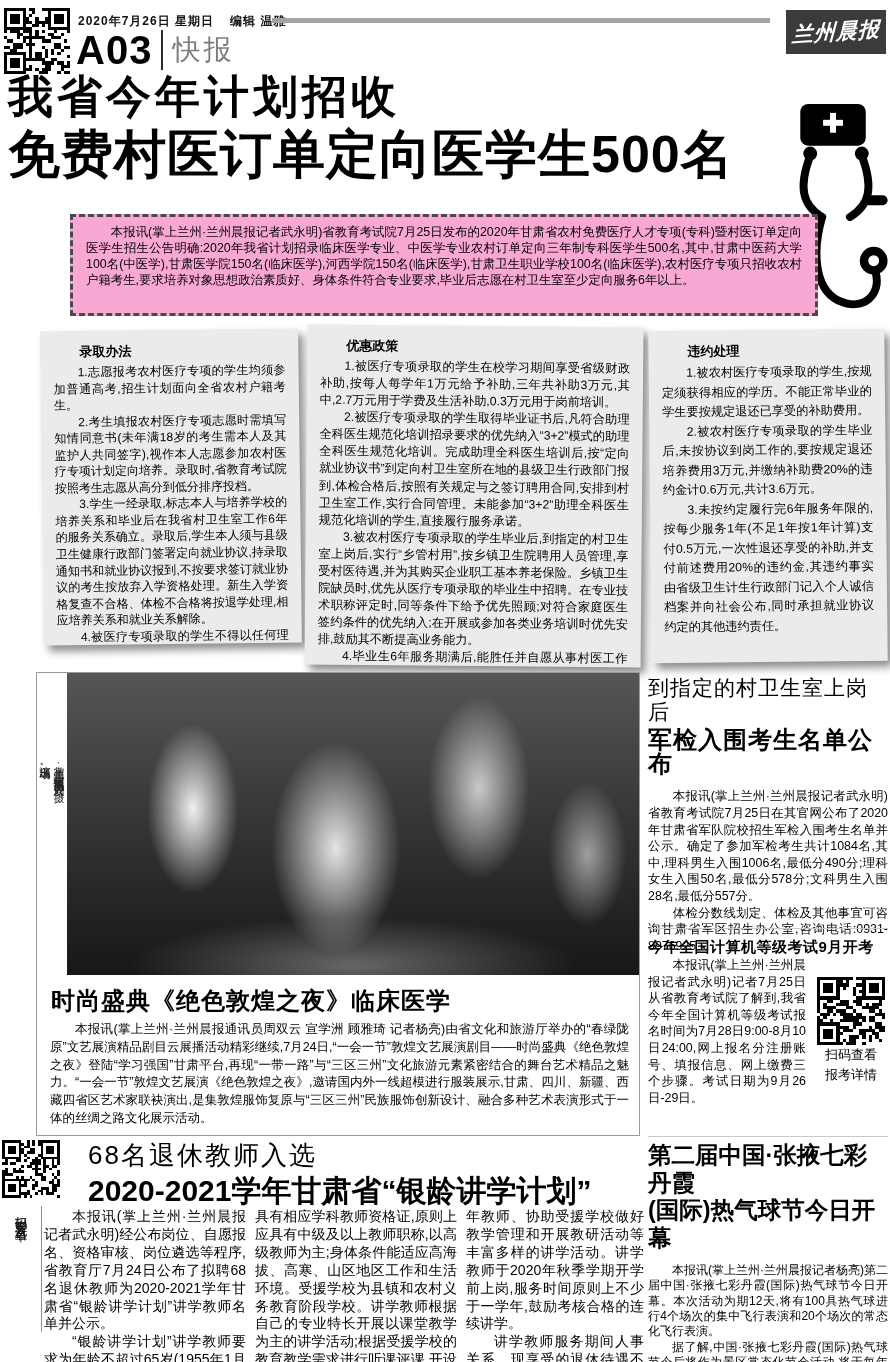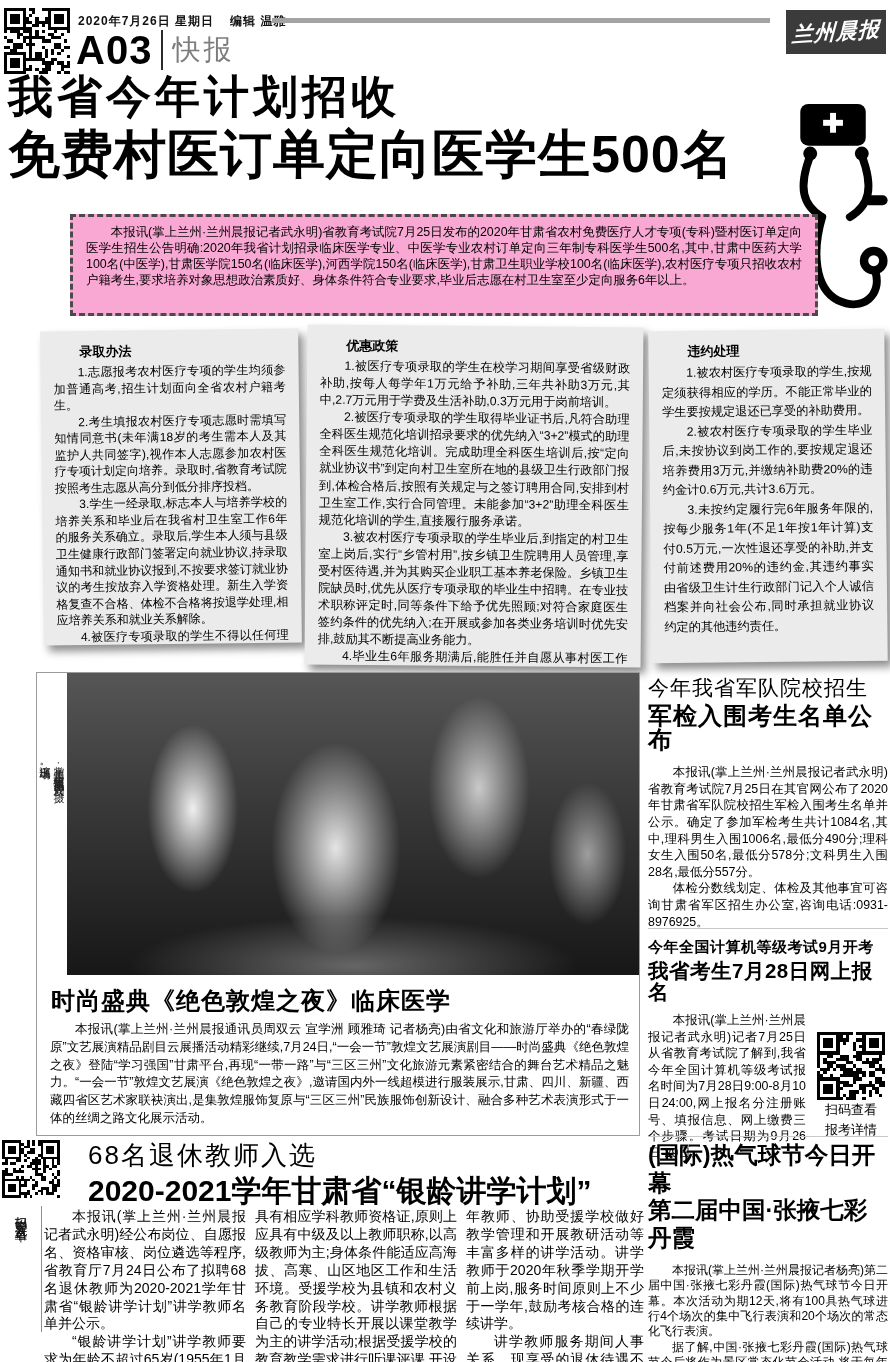--- a/index.html
+++ b/index.html
@@ -294,30 +294,29 @@
       <span>演出现场。</span>
     </div>
     <div class="photo"></div>
     <h2 class="photo-headline">时尚盛典《绝色敦煌之夜》临床医学</h2>
     <div class="photo-body">
       <p>本报讯(掌上兰州·兰州晨报通讯员周双云 宣学洲 顾雅琦 记者杨亮)由省文化和旅游厅举办的“春绿陇原”文艺展演精品剧目云展播活动精彩继续,7月24日,“一会一节”敦煌文艺展演剧目——时尚盛典《绝色敦煌之夜》登陆“学习强国”甘肃平台,再现“一带一路”与“三区三州”文化旅游元素紧密结合的舞台艺术精品之魅力。“一会一节”敦煌文艺展演《绝色敦煌之夜》,邀请国内外一线超模进行服装展示,甘肃、四川、新疆、西藏四省区艺术家联袂演出,是集敦煌服饰复原与“三区三州”民族服饰创新设计、融合多种艺术表演形式于一体的丝绸之路文化展示活动。</p>
     </div>
   </div>
 
   <div class="rc rc-military">
-    <div class="kicker-lg">今年我省军队院校招生</div>
+    <div class="kicker-lg">到指定的村卫生室上岗后</div>
     <h2>军检入围考生名单公布</h2>
     <p>本报讯(掌上兰州·兰州晨报记者武永明)省教育考试院7月25日在其官网公布了2020年甘肃省军队院校招生军检入围考生名单并公示。确定了参加军检考生共计1084名,其中,理科男生入围1006名,最低分490分;理科女生入围50名,最低分578分;文科男生入围28名,最低分557分。</p>
     <p>体检分数线划定、体检及其他事宜可咨询甘肃省军区招生办公室,咨询电话:0931-8976925。</p>
   </div>
   <div class="rule rule-a"></div>
 
   <div class="rc rc-ncre">
     <div class="kicker-sm">今年全国计算机等级考试9月开考</div>
-    <h2>我省考生7月28日网上报名</h2>
     <div class="ncre-qr-wrap">
       <div class="ncre-qr qr"><svg viewBox="0 0 100 100" width="100%" height="100%" shape-rendering="crispEdges" fill="#000">
             <rect width="100" height="100" fill="#fff"></rect>
             <rect x="33.33" y="0.00" width="4.76" height="4.76"></rect>
             <rect x="38.10" y="0.00" width="4.76" height="4.76"></rect>
             <rect x="42.86" y="0.00" width="4.76" height="4.76"></rect>
             <rect x="47.62" y="0.00" width="4.76" height="4.76"></rect>
             <rect x="57.14" y="0.00" width="4.76" height="4.76"></rect>
             <rect x="61.90" y="0.00" width="4.76" height="4.76"></rect>
             <rect x="33.33" y="4.76" width="4.76" height="4.76"></rect>
@@ -473,22 +472,22 @@
         <div>扫码查看</div>
         <div>报考详情</div>
       </div>
     </div>
     <p>本报讯(掌上兰州·兰州晨报记者武永明)记者7月25日从省教育考试院了解到,我省今年全国计算机等级考试报名时间为7月28日9:00-8月10日24:00,网上报名分注册账号、填报信息、网上缴费三个步骤。考试日期为9月26日-29日。</p>
   </div>
   <div class="rule rule-b"></div>
 
   <div class="rc rc-balloon">
     <h2>
+      <div>第二届中国·张掖七彩丹霞</div>
       <div>(国际)热气球节今日开幕</div>
-      <div>第二届中国·张掖七彩丹霞</div>
     </h2>
     <div class="body">
       <p>本报讯(掌上兰州·兰州晨报记者杨亮)第二届中国·张掖七彩丹霞(国际)热气球节今日开幕。本次活动为期12天,将有100具热气球进行4个场次的集中飞行表演和20个场次的常态化飞行表演。</p>
       <p>据了解,中国·张掖七彩丹霞(国际)热气球节今后将作为景区常态化节会活动,将于每年的7月下旬至8月上旬举办。此次热气球节期间,广大游客还可欣赏或体验飞天舞表演,同时还将举办热气球节摄影大赛、裕固族歌舞表演、“最美彩虹山”游客短视频大赛等文旅特色活动。</p>
     </div>
   </div>
 
   <div class="t-qr qr"><svg viewBox="0 0 100 100" width="100%" height="100%" shape-rendering="crispEdges" fill="#000">
         <rect width="100" height="100" fill="#fff"></rect>
         <rect x="42.86" y="0.00" width="4.76" height="4.76"></rect>

